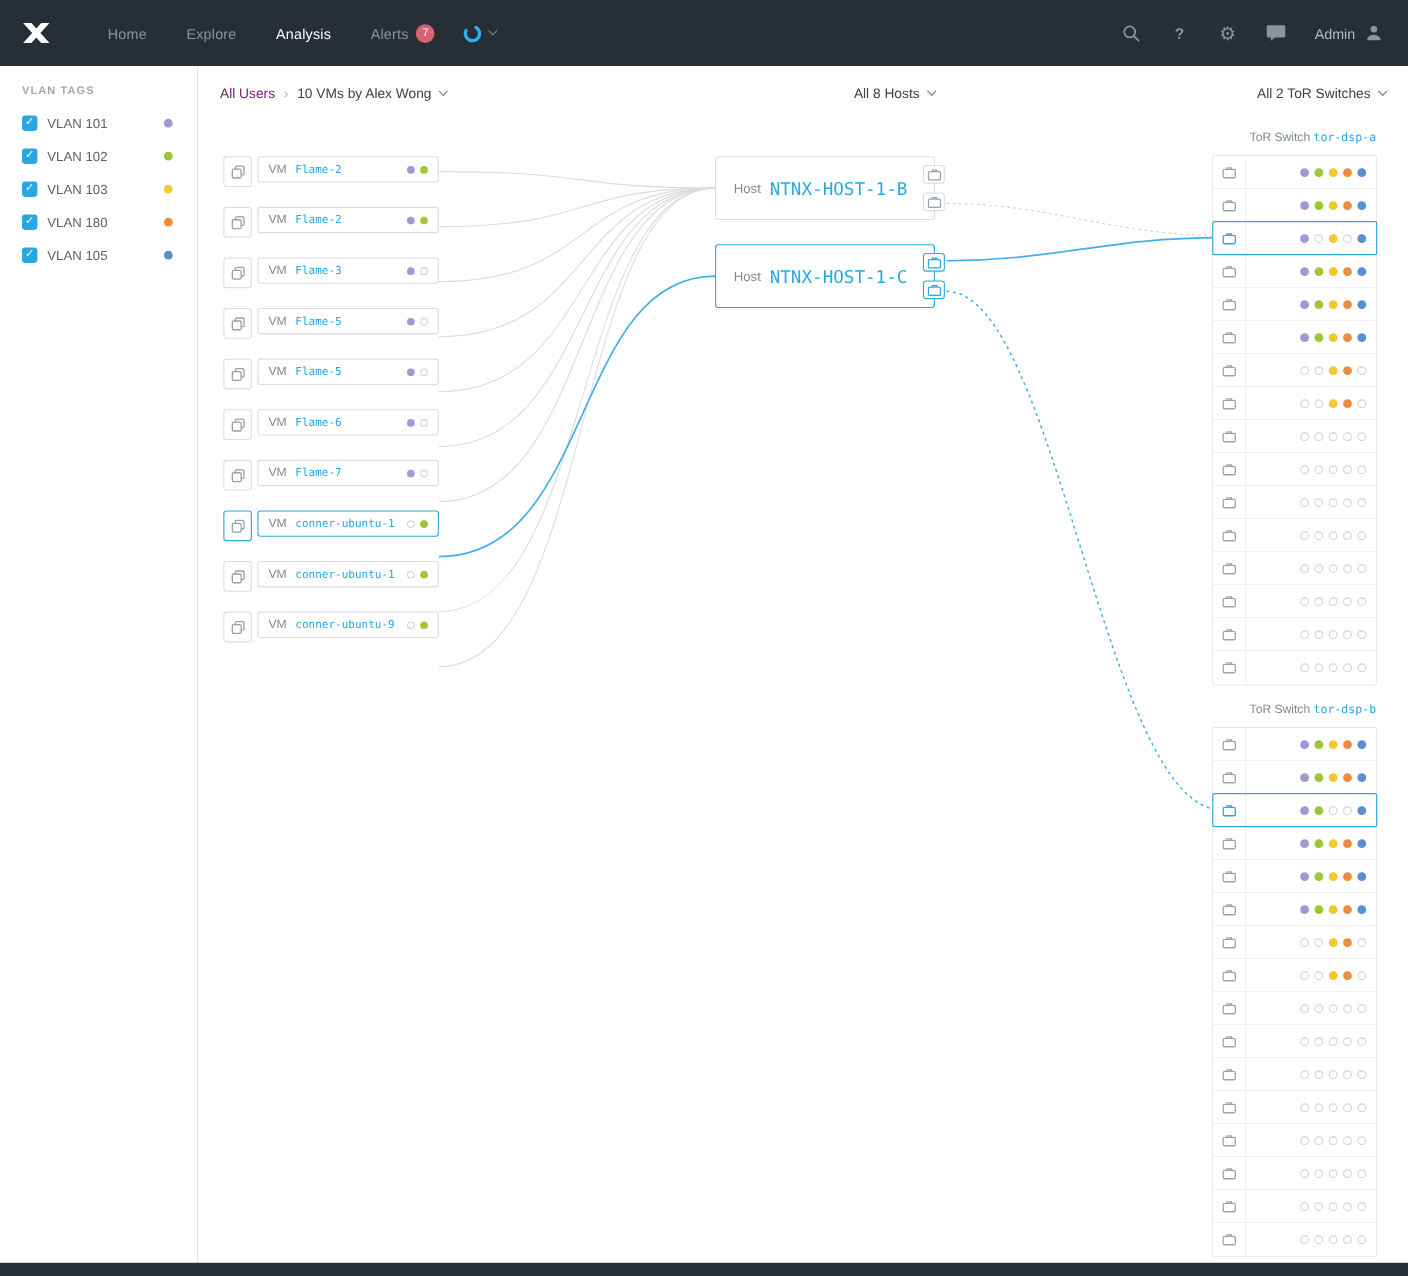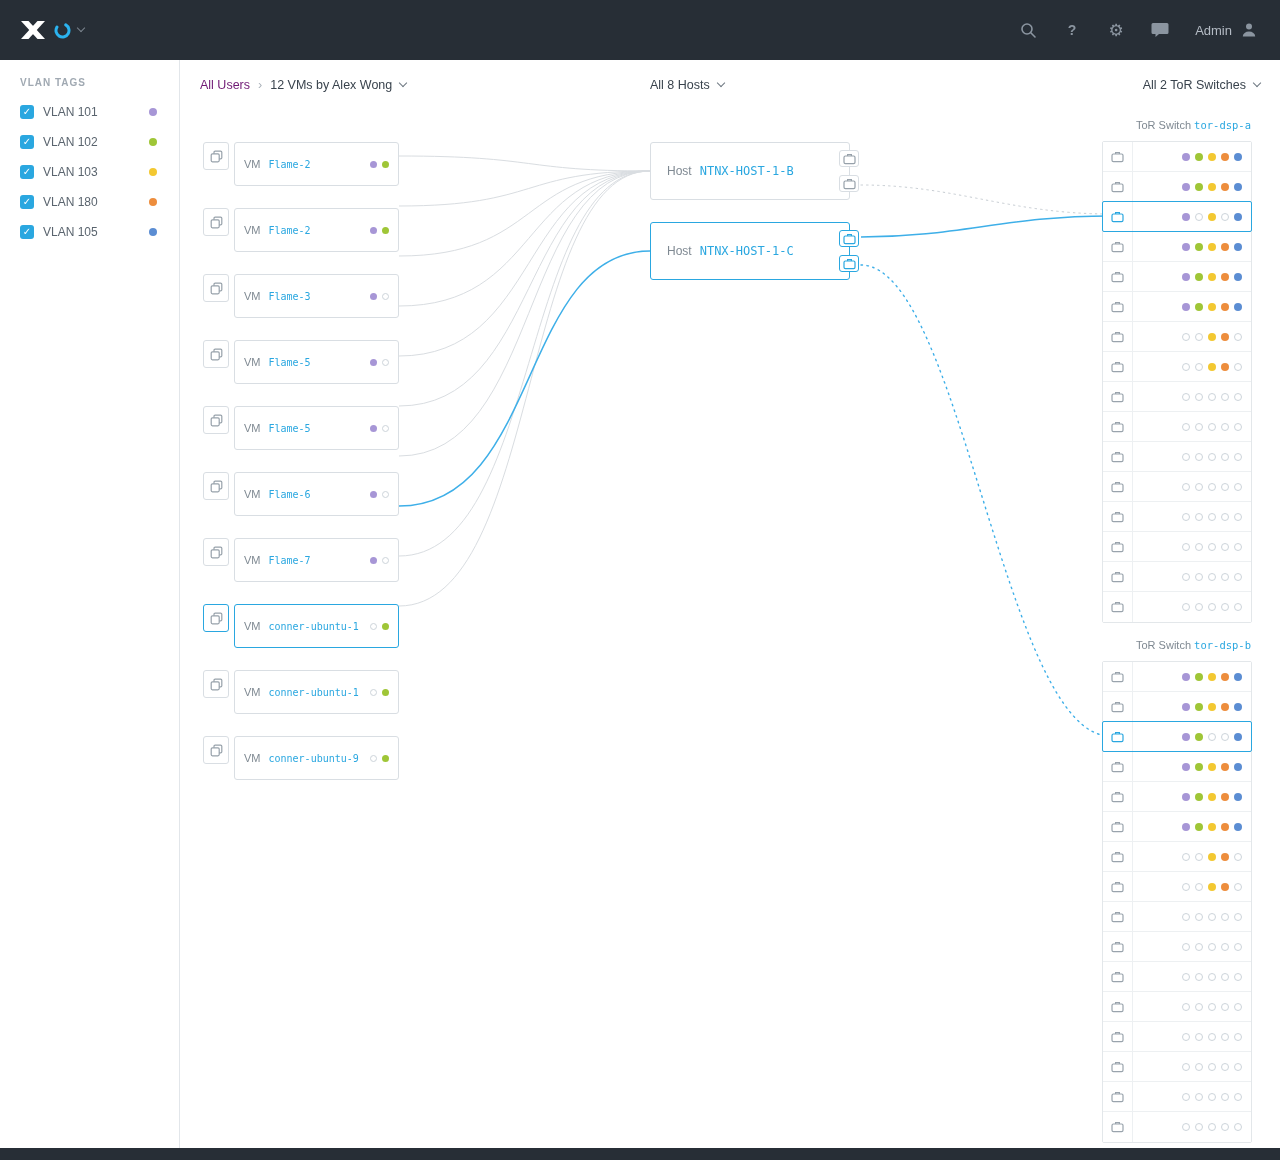--- a/index.html
+++ b/index.html
@@ -35,43 +35,43 @@
   .vlan-row{display:flex;align-items:center;height:30px;padding:0 22px 0 20px;cursor:pointer}
   .checkbox{width:14px;height:14px;border-radius:3px;background:#2aa7e0;color:#fff;font-size:10px;line-height:14px;text-align:center;flex:none;cursor:pointer}
   .vlan-label{margin-left:9px;font-size:12px;color:#5a646e}
   .vlan-dot{margin-left:auto;width:8px;height:8px;border-radius:50%;flex:none}
 
   
   .breadcrumb{position:absolute;left:200px;top:60px;height:50px;display:flex;align-items:center;gap:8px;font-size:12.5px;z-index:2}
   .bc-link{color:#701a75;cursor:pointer}
   .bc-sep{color:#a8b0b8}
   .bc-current{color:#39434d;display:flex;align-items:center;gap:8px;cursor:pointer}
-  .filter-hosts{position:absolute;left:650px;width:200px;top:60px;height:50px;display:flex;align-items:center;justify-content:flex-start;gap:8px;font-size:12.5px;color:#39434d;cursor:pointer;z-index:2}
+  .filter-hosts{position:absolute;left:650px;width:200px;top:60px;height:50px;display:flex;align-items:center;justify-content:flex-end;gap:8px;font-size:12.5px;color:#39434d;cursor:pointer;z-index:2}
   .filter-switches{position:absolute;right:20px;top:60px;height:50px;display:flex;align-items:center;gap:8px;font-size:12.5px;color:#39434d;cursor:pointer;z-index:2}
   .chev{width:6px;height:6px;border-right:1.4px solid #6e7882;border-bottom:1.4px solid #6e7882;transform:rotate(45deg);display:inline-block;margin-top:-4px;flex:none}
   .chev.light{border-color:#7b848e}
 
   
   #vm-list{position:absolute;left:203px;top:142px;width:196px;z-index:1}
-  .vm-row{position:relative;display:flex;height:44px;margin-bottom:22px;cursor:pointer}
+  .vm-row{position:relative;display:flex;height:24px;margin-bottom:22px;cursor:pointer}
   .vm-icon-box{width:26px;height:28px;border:1px solid #d9dee3;border-radius:3px;background:#fff;display:flex;align-items:center;justify-content:center;color:#97a1aa;flex:none}
   .vm-card-body{flex:1;margin-left:5px;border:1px solid #d9dee3;border-radius:3px;background:#fff;display:flex;align-items:center;padding:0 9px;min-width:0}
   .vm-type{font-size:11px;color:#7f8992;margin-right:8px}
   .vm-name{font-family:"DejaVu Sans Mono","Liberation Mono",monospace;font-size:10px;color:#2aa7e0;white-space:nowrap}
   .vm-dots{margin-left:auto;display:flex;gap:5px;align-items:center}
   .dot{width:7px;height:7px;border-radius:50%;flex:none}
   .dot.empty{border:1px solid #cdd4da;background:#fff}
   .vm-row.selected .vm-icon-box,.vm-row.selected .vm-card-body{border-color:#2aa7e0}
 
   
   .host-card{position:absolute;left:650px;width:200px;height:58px;border:1px solid #d9dee3;border-radius:3px;background:#fff;display:flex;align-items:center;padding-left:16px;z-index:1;cursor:pointer}
   #host-0{top:142px}
   #host-1{top:222px}
   .host-type{font-size:12px;color:#7f8992;margin-right:8px}
-  .host-name{font-family:"DejaVu Sans Mono","Liberation Mono",monospace;font-size:12px;color:#2aa7e0}
+  .host-name{font-family:"DejaVu Sans Mono","Liberation Mono",monospace;font-size:16px;color:#2aa7e0}
   .host-port{position:absolute;right:-10px;width:20px;height:17px;border:1px solid #d9dee3;border-radius:3px;background:#fff;display:flex;align-items:center;justify-content:center;color:#97a1aa;cursor:pointer}
   .host-port.top{top:7px}
   .host-port.bottom{bottom:7px}
   .host-card.selected{border-color:#2aa7e0}
   .host-card.selected .host-port{border-color:#2aa7e0;color:#2aa7e0}
 
   
   .tor-panel{position:absolute;left:1102px;width:150px;z-index:1}
   #tor-panel-0{top:119px}
   #tor-panel-1{top:639px}
@@ -109,20 +109,35 @@
       <path d="M861,265 C960,265 1005,736 1110,736" class="conn blue dotted"></path>
     </svg>
 
   <header class="navbar">
     <div class="logo">
       <svg width="26" height="24" viewBox="0 0 26 24">
         <polygon points="1,3 8.5,3 25,21 17.5,21" fill="#ffffff"></polygon>
         <polygon points="17.5,3 25,3 8.5,21 1,21" fill="#ffffff"></polygon>
       </svg>
     </div>
+    <nav class="nav-items">
+        <div class="nav-item">
+          <span>Home</span>
+        </div>
+        <div class="nav-item">
+          <span>Explore</span>
+        </div>
+        <div class="nav-item active">
+          <span>Analysis</span>
+        </div>
+        <div class="nav-item">
+          <span>Alerts</span>
+          <span class="nav-badge">7</span>
+        </div>
+      </nav>
     <div class="spinner-wrap">
       <svg width="17" height="17" viewBox="0 0 17 17">
         <circle cx="8.5" cy="8.5" r="6.5" fill="none" stroke="#2bb3ef" stroke-width="3" stroke-dasharray="30 11" stroke-linecap="round" transform="rotate(-60 8.5 8.5)"></circle>
       </svg>
       <span class="chev light"></span>
     </div>
     <div class="nav-right">
       <span class="nav-icon">
         <svg width="17" height="17" viewBox="0 0 17 17">
             <circle cx="7" cy="7" r="5" fill="none" stroke="currentColor" stroke-width="1.6"></circle>
@@ -176,21 +191,21 @@
           <span class="vlan-label">VLAN 105</span>
           <span class="vlan-dot" style="background: rgb(91, 141, 211);"></span>
         </div>
       </div>
   </aside>
 
   <div class="breadcrumb">
     <span class="bc-link">All Users</span>
     <span class="bc-sep">›</span>
     <span class="bc-current">
-      <span>12 VMs by Alex Wong</span>
+      <span>10 VMs by Alex Wong</span>
       <span class="chev"></span>
     </span>
   </div>
   <div class="filter-hosts">
     <span>All 8 Hosts</span>
     <span class="chev"></span>
   </div>
   <div class="filter-switches">
     <span>All 2 ToR Switches</span>
     <span class="chev"></span>

